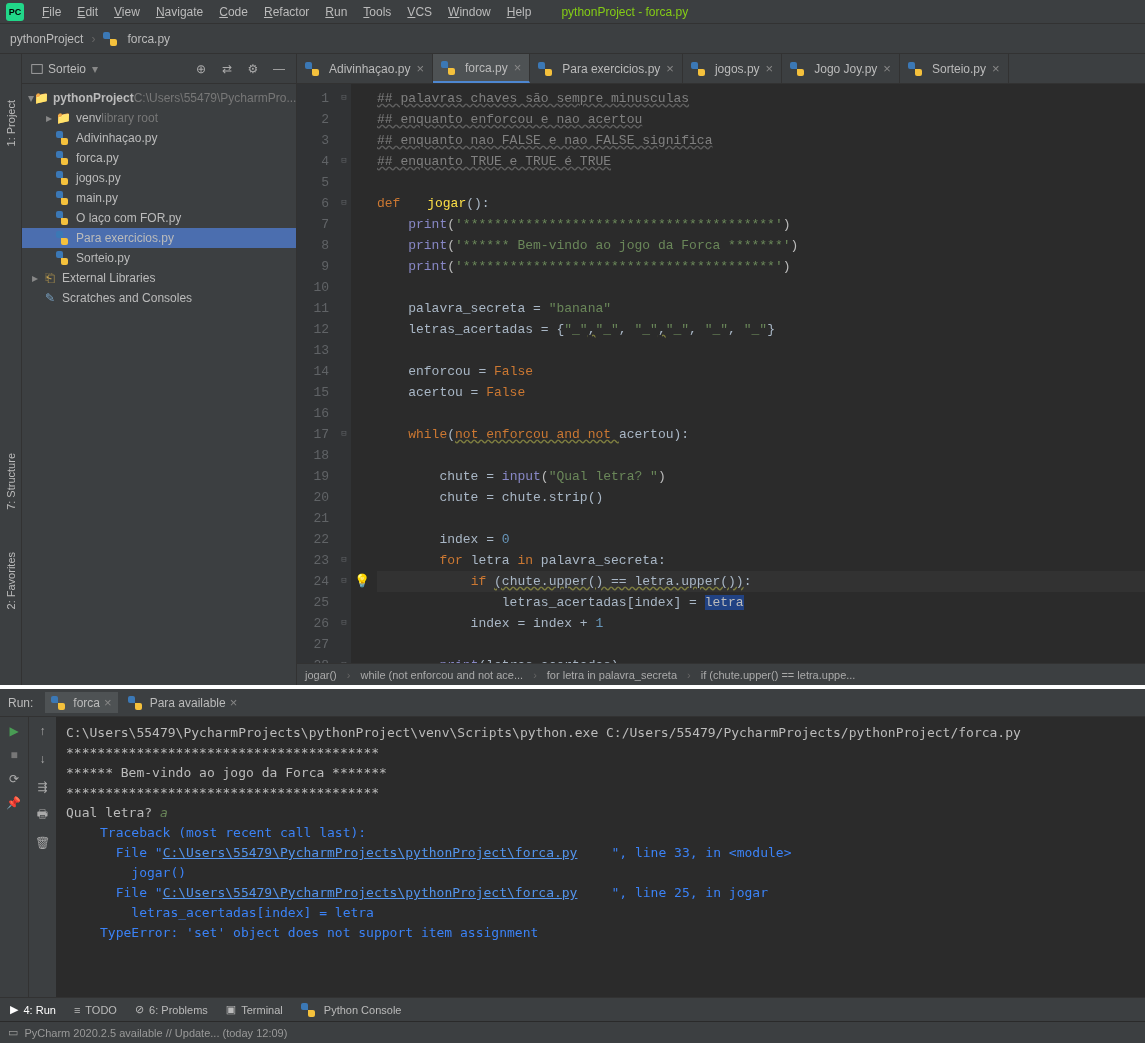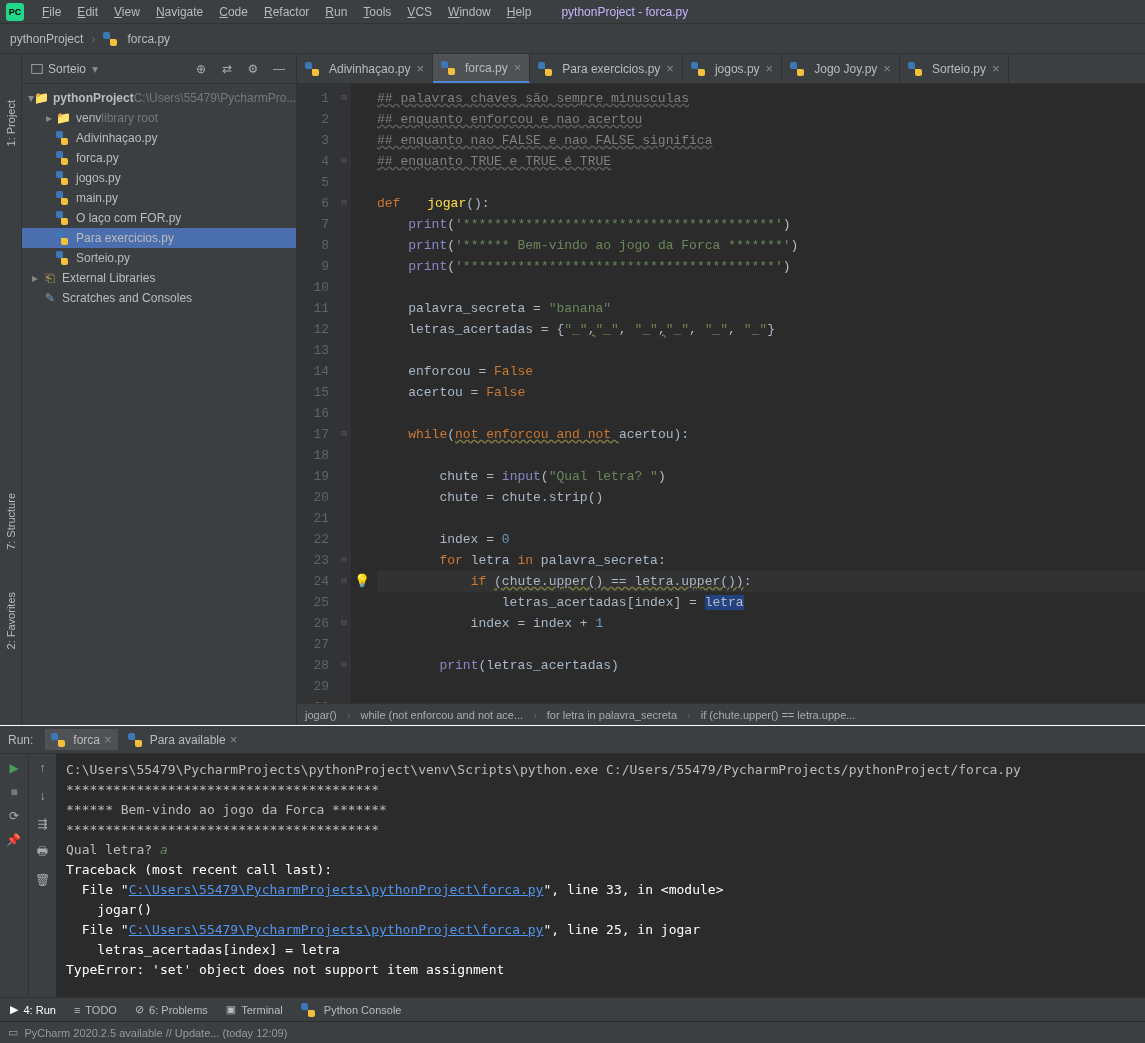--- a/index.html
+++ b/index.html
@@ -1,21 +1,21 @@
 <!DOCTYPE html>
 <html><head>
 <meta charset="utf-8">
 <style>
 * { margin: 0; padding: 0; box-sizing: border-box; }
 body { font-family: "Segoe UI", Arial, sans-serif; font-size: 12px; background: #3c3f41; color: #bbbbbb; width: 1145px; height: 1043px; overflow: hidden; display: flex; flex-direction: column; }
 .menubar { height: 24px; background: #3c3f41; border-bottom: 1px solid #323232; display: flex; align-items: center; padding: 0 6px; gap: 2px; }
 .pc-logo { width: 18px; height: 18px; background: #21d789; border-radius: 3px; display: flex; align-items: center; justify-content: center; color: #000; font-size: 9px; font-weight: bold; margin-right: 8px; }
 .menu-item { padding: 4px 8px; color: #bbbbbb; cursor: pointer; }
 .menu-item u { text-decoration: underline; }
-.title-suffix { margin-left: 20px; color: #c4b5fd; }
+.title-suffix { margin-left: 20px; color: #84cc16; }
 .navbar { height: 30px; background: #3c3f41; border-bottom: 1px solid #323232; display: flex; align-items: center; padding: 0 10px; gap: 6px; }
 .navbar .crumb { color: #bbbbbb; }
 .navbar .sep { color: #666; margin: 0 2px; }
 .py-icon { width: 14px; height: 14px; display: inline-block; position: relative; margin-right: 4px; vertical-align: middle; }
 .py-icon::before { content: ""; position: absolute; width: 7px; height: 7px; background: #3b78b5; border-radius: 2px 2px 0 2px; left: 0; top: 0; }
 .py-icon::after { content: ""; position: absolute; width: 7px; height: 7px; background: #f5c13c; border-radius: 0 2px 2px 2px; right: 0; bottom: 0; }
 .main-area { display: flex; flex: 1; min-height: 0; }
 .left-gutter { width: 22px; background: #3c3f41; border-right: 1px solid #323232; display: flex; flex-direction: column; align-items: center; padding-top: 40px; gap: 30px; }
 .gutter-tab { writing-mode: vertical-rl; transform: rotate(180deg); color: #bbbbbb; font-size: 11px; padding: 6px 2px; cursor: pointer; }
 .sidebar { width: 275px; background: #3c3f41; border-right: 1px solid #323232; display: flex; flex-direction: column; }
@@ -54,32 +54,32 @@
 .c-num { color: #6897bb; }
 .c-builtin { color: #8888c6; }
 .c-param { color: #a9b7c6; }
 .c-warn { text-decoration: underline wavy #808040; }
 .c-boxed { background: #214283; }
 .bulb { color: #f0a732; }
 
 .breadcrumb2 { height: 22px; background: #3c3f41; border-top: 1px solid #323232; display: flex; align-items: center; padding: 0 8px; gap: 10px; font-size: 11px; color: #aaa; }
 .bc-sep { color: #666; }
 
-.run-panel { height: 272px; border-top: 1px solid #ffffff; background: #2b2b2b; display: flex; flex-direction: column; }
+.run-panel { height: 312px; border-top: 4px solid #ffffff; background: #2b2b2b; display: flex; flex-direction: column; }
 .run-tabs { height: 28px; background: #3c3f41; display: flex; align-items: center; padding: 0 8px; gap: 6px; border-bottom: 1px solid #323232; }
 .run-label { color: #bbbbbb; margin-right: 6px; }
 .run-tab { display: flex; align-items: center; gap: 4px; padding: 3px 6px; cursor: pointer; }
 .run-tab.active { background: #4e5254; }
 .run-body { flex: 1; display: flex; min-height: 0; }
 .run-tools { width: 28px; background: #3c3f41; display: flex; flex-direction: column; align-items: center; padding: 4px 0; gap: 4px; }
 .run-tools2 { width: 28px; background: #3c3f41; display: flex; flex-direction: column; align-items: center; padding: 4px 0; gap: 8px; border-left: 1px solid #323232; }
 .rtool { width: 20px; height: 20px; display: flex; align-items: center; justify-content: center; cursor: pointer; color: #aaa; }
 .play-g { color: #499c54; }
 .console { flex: 1; font-family: "Consolas", monospace; font-size: 13px; line-height: 20px; padding: 6px 10px; overflow: auto; white-space: pre; color: #bbbbbb; }
-.con-red { color: #ffffff; }
+.con-red { color: #3b82f6; margin-left: 34px; }
 .con-link { color: #5394ec; text-decoration: underline; }
 .con-green { color: #6a8759; font-style: italic; }
 
 .bottom-tabs { height: 24px; background: #3c3f41; border-top: 1px solid #323232; display: flex; align-items: center; padding: 0 10px; gap: 18px; font-size: 11px; color: #bbbbbb; }
 .btab { display: flex; align-items: center; gap: 5px; cursor: pointer; }
 .btab.active { color: #fff; }
 .status { height: 22px; background: #3c3f41; border-top: 1px solid #2a2a2a; display: flex; align-items: center; padding: 0 8px; gap: 6px; font-size: 11px; color: #999; }
 
 svg { display: block; }
 .icon14 { width: 14px; height: 14px; }

